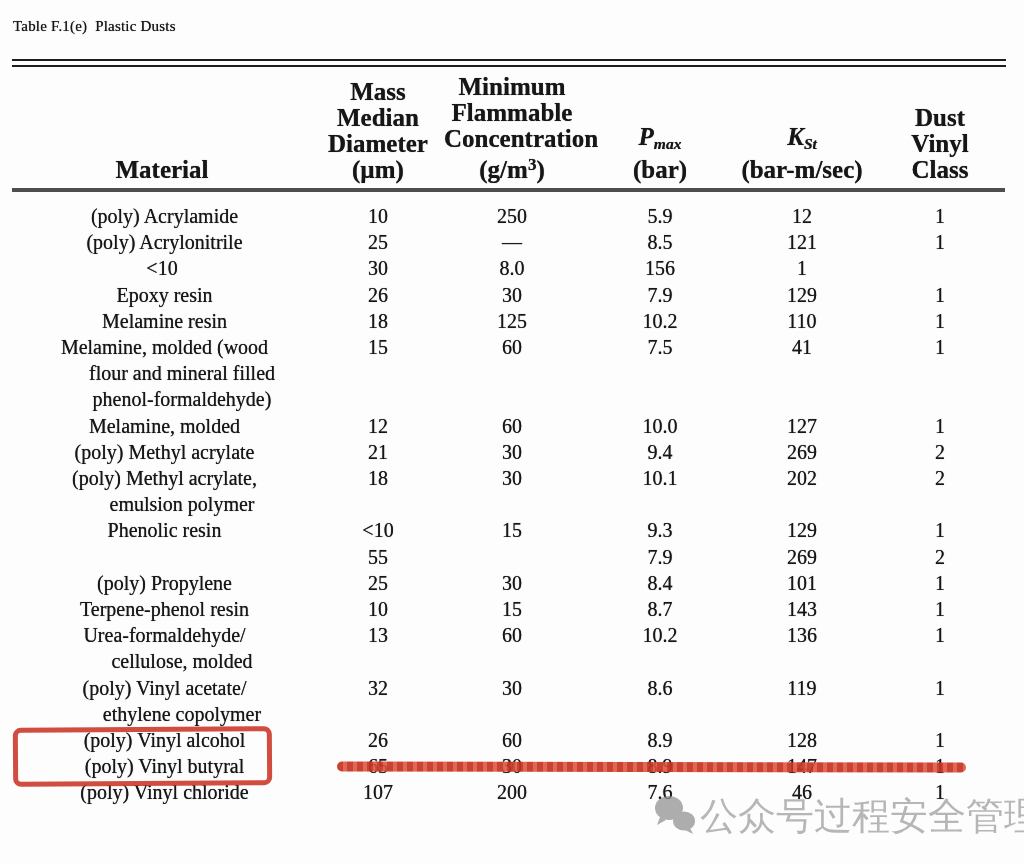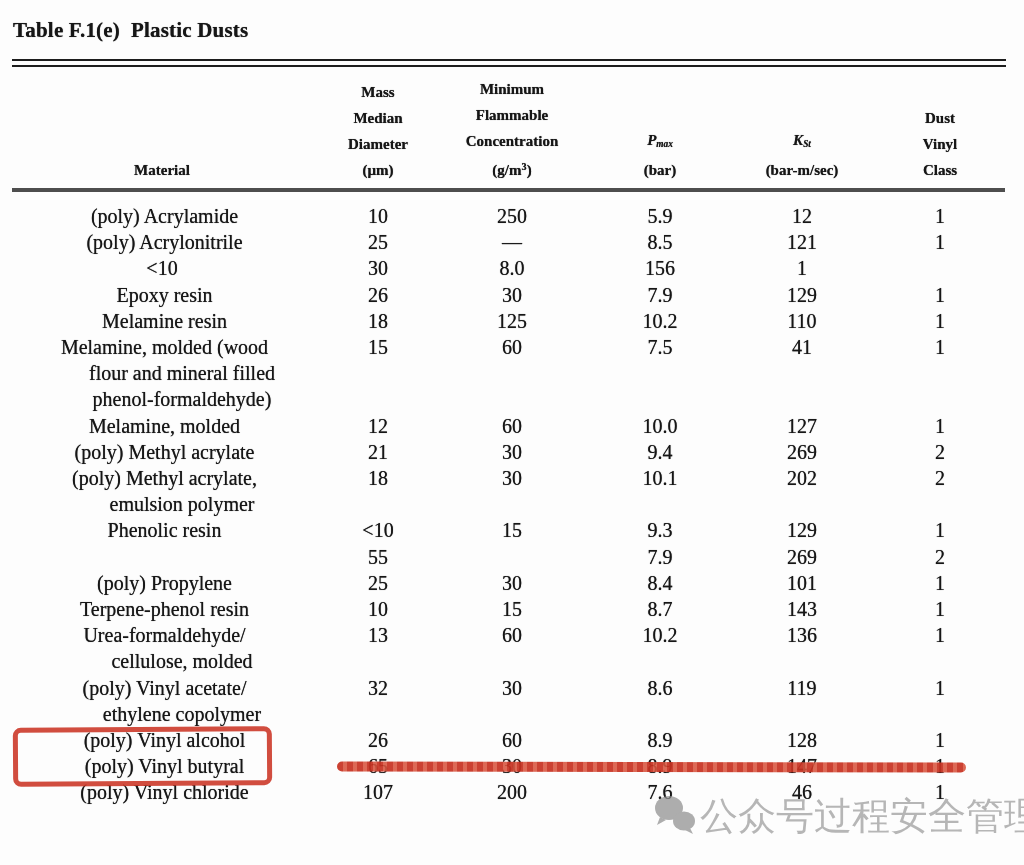--- a/index.html
+++ b/index.html
@@ -7,21 +7,21 @@
   .page {
     position:relative; width:1024px; height:865px;
     background:#fdfdfd; overflow:hidden;
     font-family:"Liberation Serif","DejaVu Serif",serif;
     color:#161616;
   }
   .scan-text { text-shadow:0 0 0.7px rgba(25,25,25,0.85); }
 
   .title {
     position:absolute; left:13px; top:18px;
-    font-size:21px; font-weight:bold; white-space:pre;
+    font-size:15px; font-weight:normal; white-space:pre;
     letter-spacing:0.2px;
     text-align:right;
   }
 
   .rule-double {
     position:absolute; left:12px; top:59px; width:994px; height:8px;
     border-top:2px solid #1d1d1d; border-bottom:2px solid #1d1d1d;
   }
   .rule-thick {
     position:absolute; left:12px; top:188px; width:993px; height:4px;
@@ -31,21 +31,21 @@
   .grid-cols {
     display:grid;
     grid-template-columns:300px 132px 136px 160px 124px 152px;
   }
 
   .thead {
     position:absolute; left:12px; top:66px; width:1004px; height:120px;
     align-items:end;
   }
   .th {
-    text-align:center; font-weight:bold; font-size:15px;
+    text-align:center; font-weight:bold; font-size:25px;
     line-height:26px; padding-bottom:3px;
   }
   .th .sym { font-style:italic; }
   .th sub { font-size:0.62em; font-style:italic; vertical-align:-0.25em; }
   .sup3 { font-size:0.68em; vertical-align:0.45em; }
 
   .tbody { position:absolute; left:12px; top:203px; width:1004px; }
   .row { }
   .cell {
     font-size:20px; line-height:26.2px; text-align:center;

